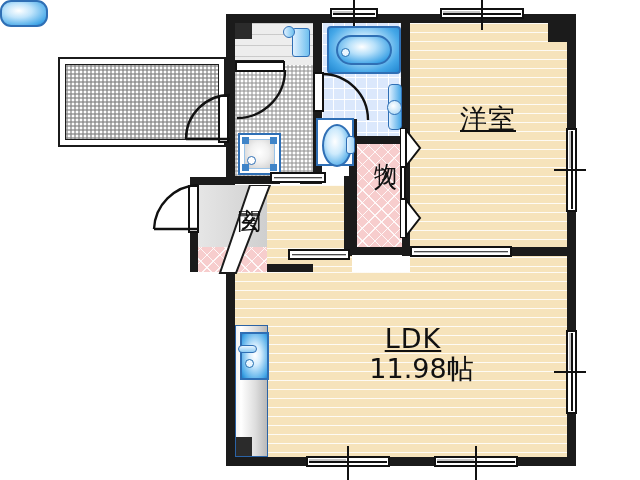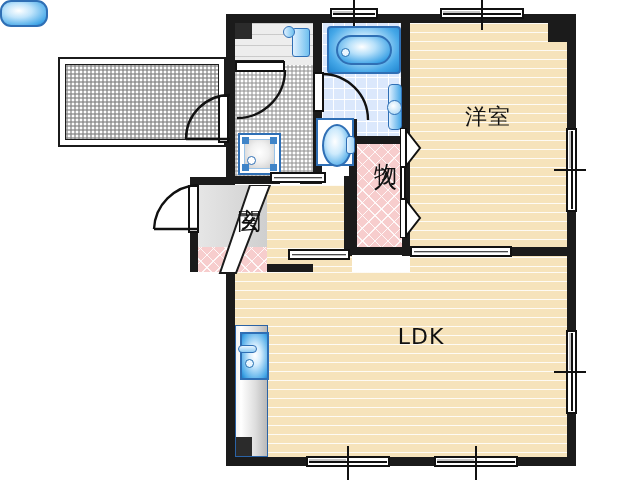--- a/index.html
+++ b/index.html
@@ -50,21 +50,21 @@
   }
   .floor-kitchenpanel{
     background-color:#ededed;
     background-image:repeating-linear-gradient(to bottom,
       rgba(160,160,160,.45) 0 1px, rgba(0,0,0,0) 1px 11px);
   }
 
   
   .lbl{position:absolute;color:#111;white-space:pre;line-height:1.06;
        text-align:center;font-weight:400;}
-  .lbl-room{font-size:22px;letter-spacing:1px;}
+  .lbl-room{font-size:27px;letter-spacing:1px;text-decoration:underline;}
   .lbl-sub{font-size:27px;letter-spacing:0px;}
   .lbl-vert{writing-mode:vertical-rl;font-size:23px;letter-spacing:3px;line-height:1.0;}
   .lbl-bal{font-size:26px;letter-spacing:2px;}
 
   
   .win{position:absolute;background:#ffffff;border:2px solid #111;box-sizing:border-box;}
   .win-h{height:11px;}
   .win-h::after{content:"";position:absolute;left:1px;right:1px;top:3px;height:1.5px;background:#111;}
   .win-v{width:11px;}
   .win-v::after{content:"";position:absolute;top:1px;bottom:1px;left:3px;width:1.5px;background:#111;}
@@ -310,15 +310,16 @@
   <div class="slide" style="left:288px;top:249px;width:62px;height:11px;"></div>
 
   <div class="slide" style="left:270px;top:172px;width:56px;height:11px;"></div>
 
   <div class="lbl lbl-vert" style="left:367px;top:145px;width:30px;">物入</div>
 
   <div class="lbl lbl-vert" style="left:231px;top:189px;width:30px;">玄関</div>
 
   <div class="lbl lbl-room" style="left:438px;top:105px;width:100px;">洋室</div>
 
-  <div class="lbl lbl-room" style="left:366px;top:325px;width:110px;">LDK</div>
+  <div class="lbl lbl-room" style="left:358px;top:325px;width:110px;">LDK</div>
+  <div class="lbl lbl-sub" style="left:344px;top:355px;width:155px;">11.98帖</div>
 
 </div>
 
 </body></html>

